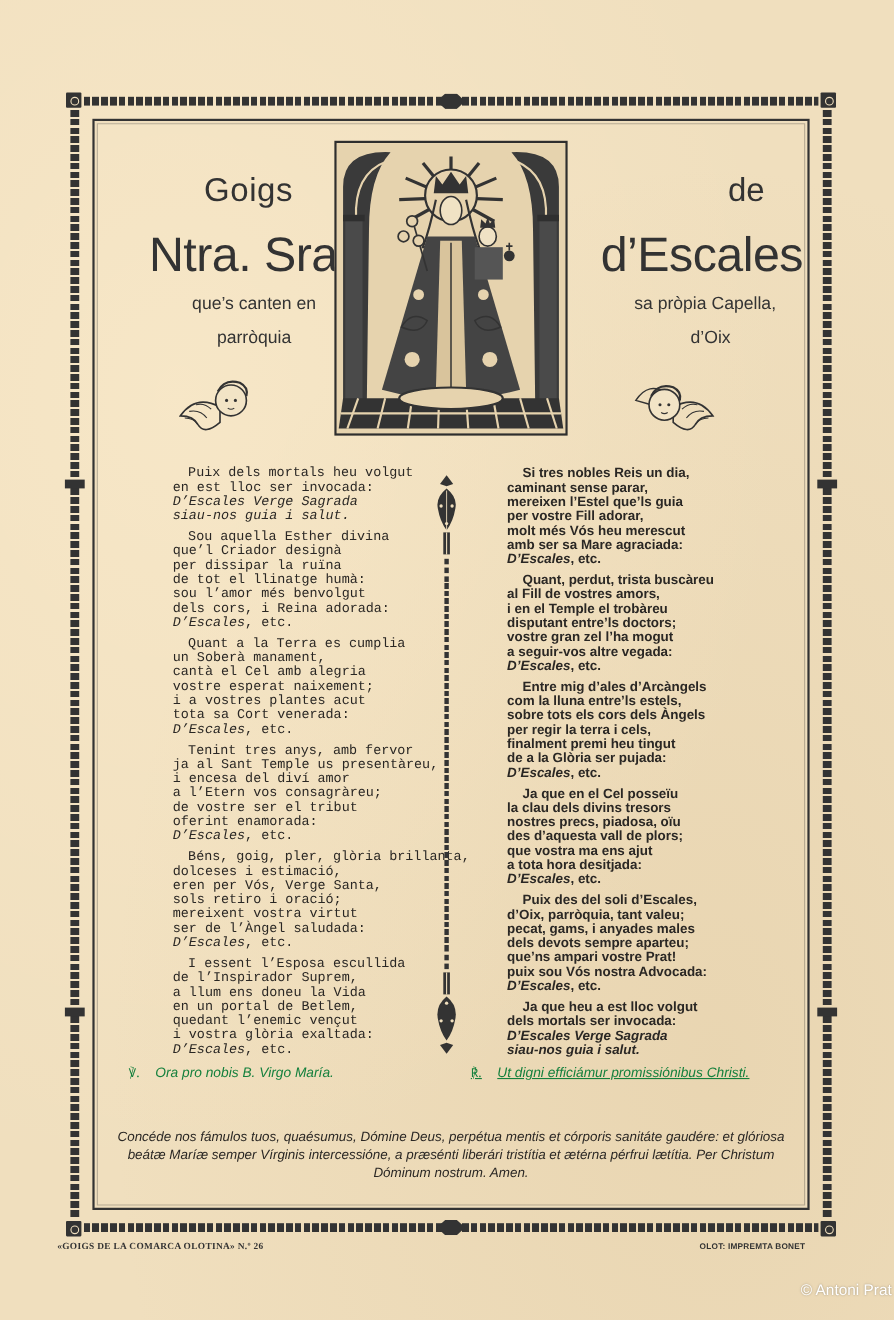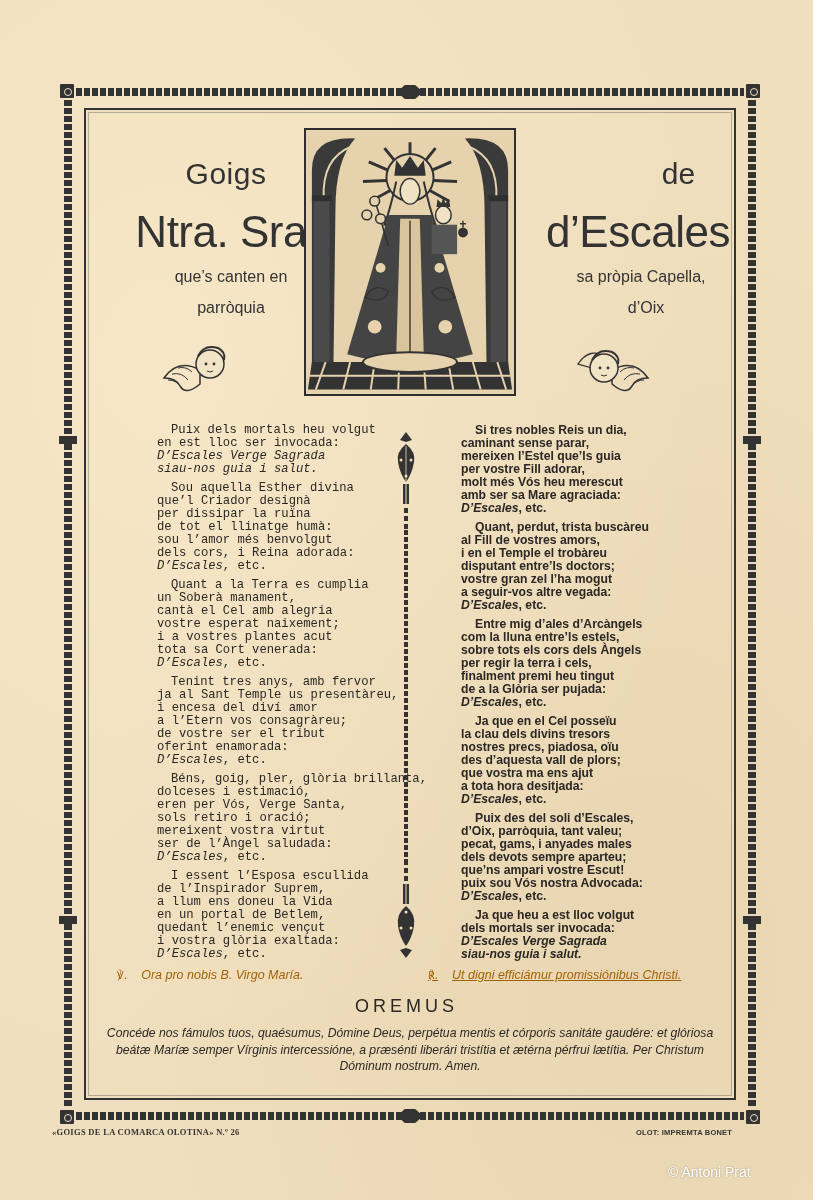--- a/index.html
+++ b/index.html
@@ -95,34 +95,34 @@
     .line.it { font-style: italic; }
 
     
     .divider { position: absolute; left: 396px; top: 430px; width: 20px; height: 530px; }
     .div-stem {
       position: absolute; left: 8px; top: 100px; width: 4px; height: 330px;
       background: repeating-linear-gradient(180deg, #333 0 5px, transparent 5px 7px);
     }
 
     
-    .versicle { position: absolute; top: 967px; font-size: 12.5px; font-style: italic; color: #a16207; }
+    .versicle { position: absolute; top: 967px; font-size: 12.5px; font-style: italic; color: #15803d; }
     .v-left { left: 117px; }
     .v-right { left: 428px; text-decoration: underline; }
     .v-sym { font-style: normal; margin-right: 14px; font-family: "DejaVu Serif", serif; font-size: 11px; }
 
     .oremus { position: absolute; left: 0; width: 813px; top: 996px; text-align: center; font-size: 18px; letter-spacing: 4px; color: #2a2724; }
     .prayer {
       position: absolute; left: 104px; top: 1025px; width: 612px;
       font-size: 12.2px; line-height: 16.5px; font-style: italic; text-align: center; color: #2a2724;
     }
 
     .foot-left { position: absolute; left: 52px; top: 1127px; font-family: "Liberation Serif", serif; font-size: 8.5px; font-weight: bold; color: #333; letter-spacing: 0.3px; }
     .foot-right { position: absolute; left: 636px; top: 1128px; font-size: 7.5px; font-weight: bold; color: #333; letter-spacing: 0.2px; }
-    .watermark { position: absolute; left: 668px; top: 1164px; font-size: 14px; color: #fff; text-shadow: 0 0 2px rgba(0,0,0,0.35); }
+    .watermark { position: absolute; left: 728px; top: 1164px; font-size: 14px; color: #fff; text-shadow: 0 0 2px rgba(0,0,0,0.35); }
   </style>
 </head>
 <body>
 
 <div class="page">
 
   <div class="outer-border">
     <div class="ob-top"></div>
     <div class="ob-bottom"></div>
     <div class="ob-left"></div>
@@ -368,38 +368,37 @@
       <span class="line">des d’aquesta vall de plors;</span>
       <span class="line">que vostra ma ens ajut</span>
       <span class="line">a tota hora desitjada:</span>
       <span class="line"><i>D’Escales</i><span>, etc.</span></span>
     </div>
     <div class="stanza">
       <span class="line first">Puix des del soli d’Escales,</span>
       <span class="line">d’Oix, parròquia, tant valeu;</span>
       <span class="line">pecat, gams, i anyades males</span>
       <span class="line">dels devots sempre aparteu;</span>
-      <span class="line">que’ns ampari vostre Escut!</span>
+      <span class="line">que’ns ampari vostre Prat!</span>
       <span class="line">puix sou Vós nostra Advocada:</span>
       <span class="line"><i>D’Escales</i><span>, etc.</span></span>
     </div>
     <div class="stanza">
       <span class="line first">Ja que heu a est lloc volgut</span>
       <span class="line">dels mortals ser invocada:</span>
       <span class="line it">D’Escales Verge Sagrada</span>
       <span class="line it">siau-nos guia i salut.</span>
     </div>
   </div>
 
   <div class="versicle v-left">
     <span class="v-sym">℣.</span><span>Ora pro nobis B. Virgo María.</span>
   </div>
   <div class="versicle v-right">
     <span class="v-sym">℟.</span><span>Ut digni efficiámur promissiónibus Christi.</span>
   </div>
 
-  <div class="oremus">OREMUS</div>
   <div class="prayer">Concéde nos fámulos tuos, quaésumus, Dómine Deus, perpétua mentis et córporis sanitáte gaudére: et glóriosa beátæ Maríæ semper Vírginis intercessióne, a præsénti liberári tristítia et ætérna pérfrui lætítia. Per Christum Dóminum nostrum. Amen.</div>
 
   <div class="foot-left">«GOIGS DE LA COMARCA OLOTINA» N.º 26</div>
   <div class="foot-right">OLOT: IMPREMTA BONET</div>
   <div class="watermark">© Antoni Prat</div>
 </div>
 
 </body></html>

